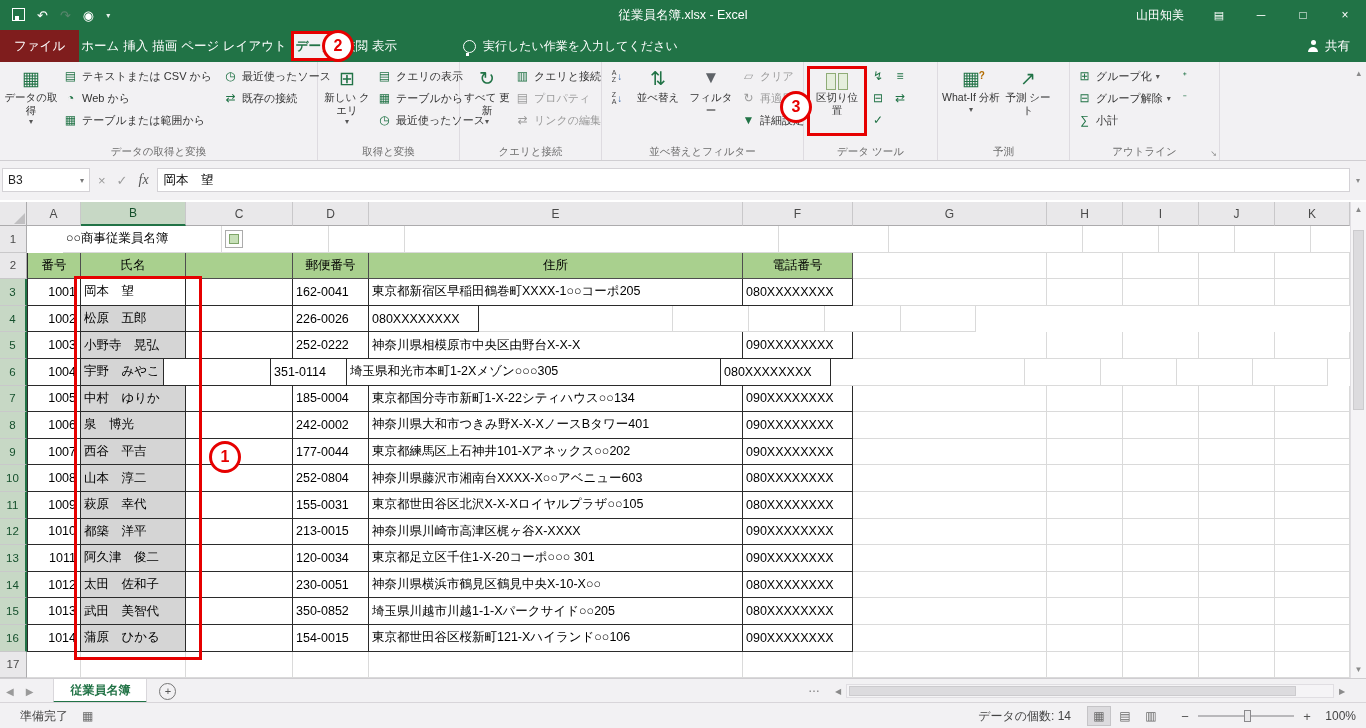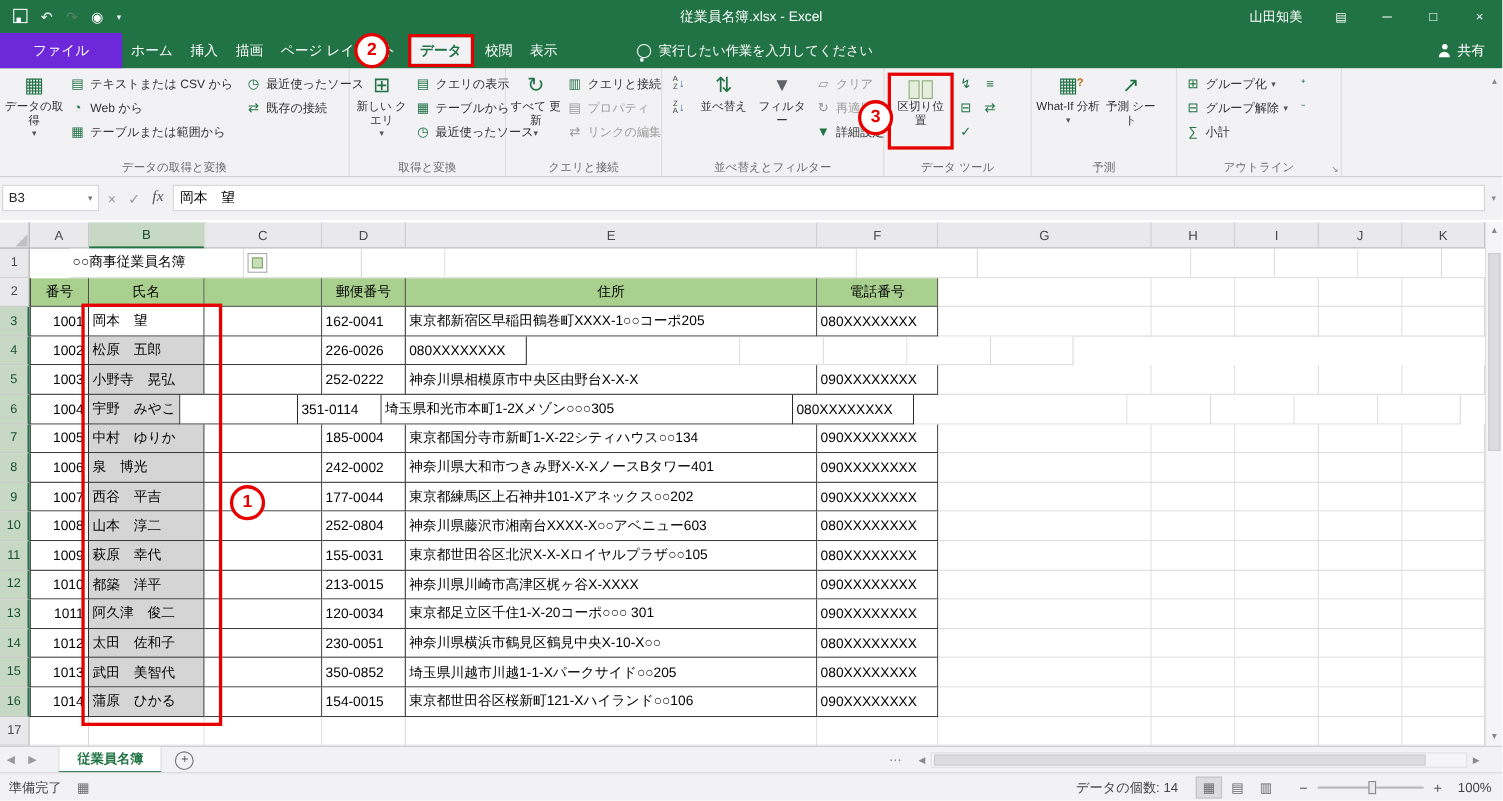--- a/index.html
+++ b/index.html
@@ -17,22 +17,22 @@
   .caret-s{font-size:8px;opacity:.9;}
   .title-center{position:absolute;left:0;right:0;text-align:center;font-size:12.5px;pointer-events:none;}
   .title-right{margin-left:auto;display:flex;align-items:center;height:100%;z-index:2;}
   .t-user{padding:0 14px;}
   .wbtn{width:42px;height:100%;display:flex;align-items:center;justify-content:center;font-size:12px;}
   .wbtn.ribopt{font-size:11px;}
 
   
   .tabrow{position:absolute;top:30px;left:0;right:0;height:32px;background:#217346;display:flex;
           align-items:stretch;color:#fff;font-size:12.5px;z-index:4;}
-  .rtab{display:flex;align-items:center;padding:0 8px;white-space:nowrap;}
-  .rtab.file{padding:0 30px;background:#6d28d9;align-items:center;}
+  .rtab{display:flex;align-items:center;padding:0 2px;white-space:nowrap;}
+  .rtab.file{padding:0 14px;background:#7f1d1d;align-items:center;}
   .rtab.selected{background:#F2F1F3;color:#217346;font-weight:bold;}
   .tab-red{border:3px solid #E60000;display:flex;align-self:stretch;margin:1px 2px;z-index:6;}
   .tellme{display:flex;align-items:center;margin-left:64px;font-size:12px;white-space:nowrap;}
   .bulb{width:11px;height:11px;border:1.5px solid #fff;border-radius:50%;position:relative;margin-right:7px;}
   .bulb::after{content:"";position:absolute;left:2.5px;bottom:-4px;width:3px;height:3px;background:#fff;}
   .share{display:flex;align-items:center;margin-left:auto;padding-right:16px;white-space:nowrap;}
   .person{width:12px;height:12px;position:relative;margin-right:6px;}
   .person::before{content:"";position:absolute;top:0;left:3.5px;width:5px;height:5px;border-radius:50%;background:#fff;}
   .person::after{content:"";position:absolute;bottom:0;left:1px;width:10px;height:5px;border-radius:5px 5px 0 0;background:#fff;}
 
@@ -123,21 +123,21 @@
             justify-content:center;font-size:11px;color:#555;margin-left:12px;line-height:1;}
   .hdots{position:absolute;right:546px;color:#777;font-size:12px;top:2px;}
   .hscroll{position:absolute;right:16px;top:4px;width:520px;height:16px;display:flex;align-items:center;}
   .harrow{width:16px;text-align:center;color:#8a8a8a;font-size:8px;flex:none;}
   .htrack{flex:1;height:14px;background:#F5F4F6;border:1px solid #E0DEE2;display:flex;align-items:center;box-sizing:border-box;}
   .hthumb{width:92%;height:10px;background:#DCDBDE;border:1px solid #CCCBCE;margin-left:2px;box-sizing:border-box;}
 
   
   .statusbar{position:absolute;top:702px;left:0;right:0;height:26px;background:#F2F1F3;
              border-top:1px solid #D8D5D9;display:flex;align-items:center;font-size:12px;color:#444;z-index:2;}
-  .sb-ready{padding-left:8px;}
+  .sb-ready{padding-left:20px;}
   .sb-icon{margin-left:14px;color:#6a6a6a;font-size:12px;}
   .sb-right{margin-left:auto;display:flex;align-items:center;gap:16px;padding-right:10px;}
   .viewbtns{display:flex;align-items:center;gap:2px;}
   .vbtn{width:24px;height:20px;display:flex;align-items:center;justify-content:center;color:#6a6a6a;font-size:12px;}
   .vbtn.active{background:#DCDBDE;border:1px solid #C5C4C7;box-sizing:border-box;}
   .zoom{display:flex;align-items:center;gap:7px;}
   .zbtn{color:#555;font-size:13px;width:12px;text-align:center;}
   .ztrack{width:96px;height:2px;background:#B9B8BB;position:relative;}
   .zmid{position:absolute;left:50%;top:-3px;width:1px;height:8px;background:#9a999c;}
   .zthumb{position:absolute;left:46px;top:-5px;width:7px;height:12px;background:#E9E8EA;border:1px solid #8a898c;box-sizing:border-box;}

